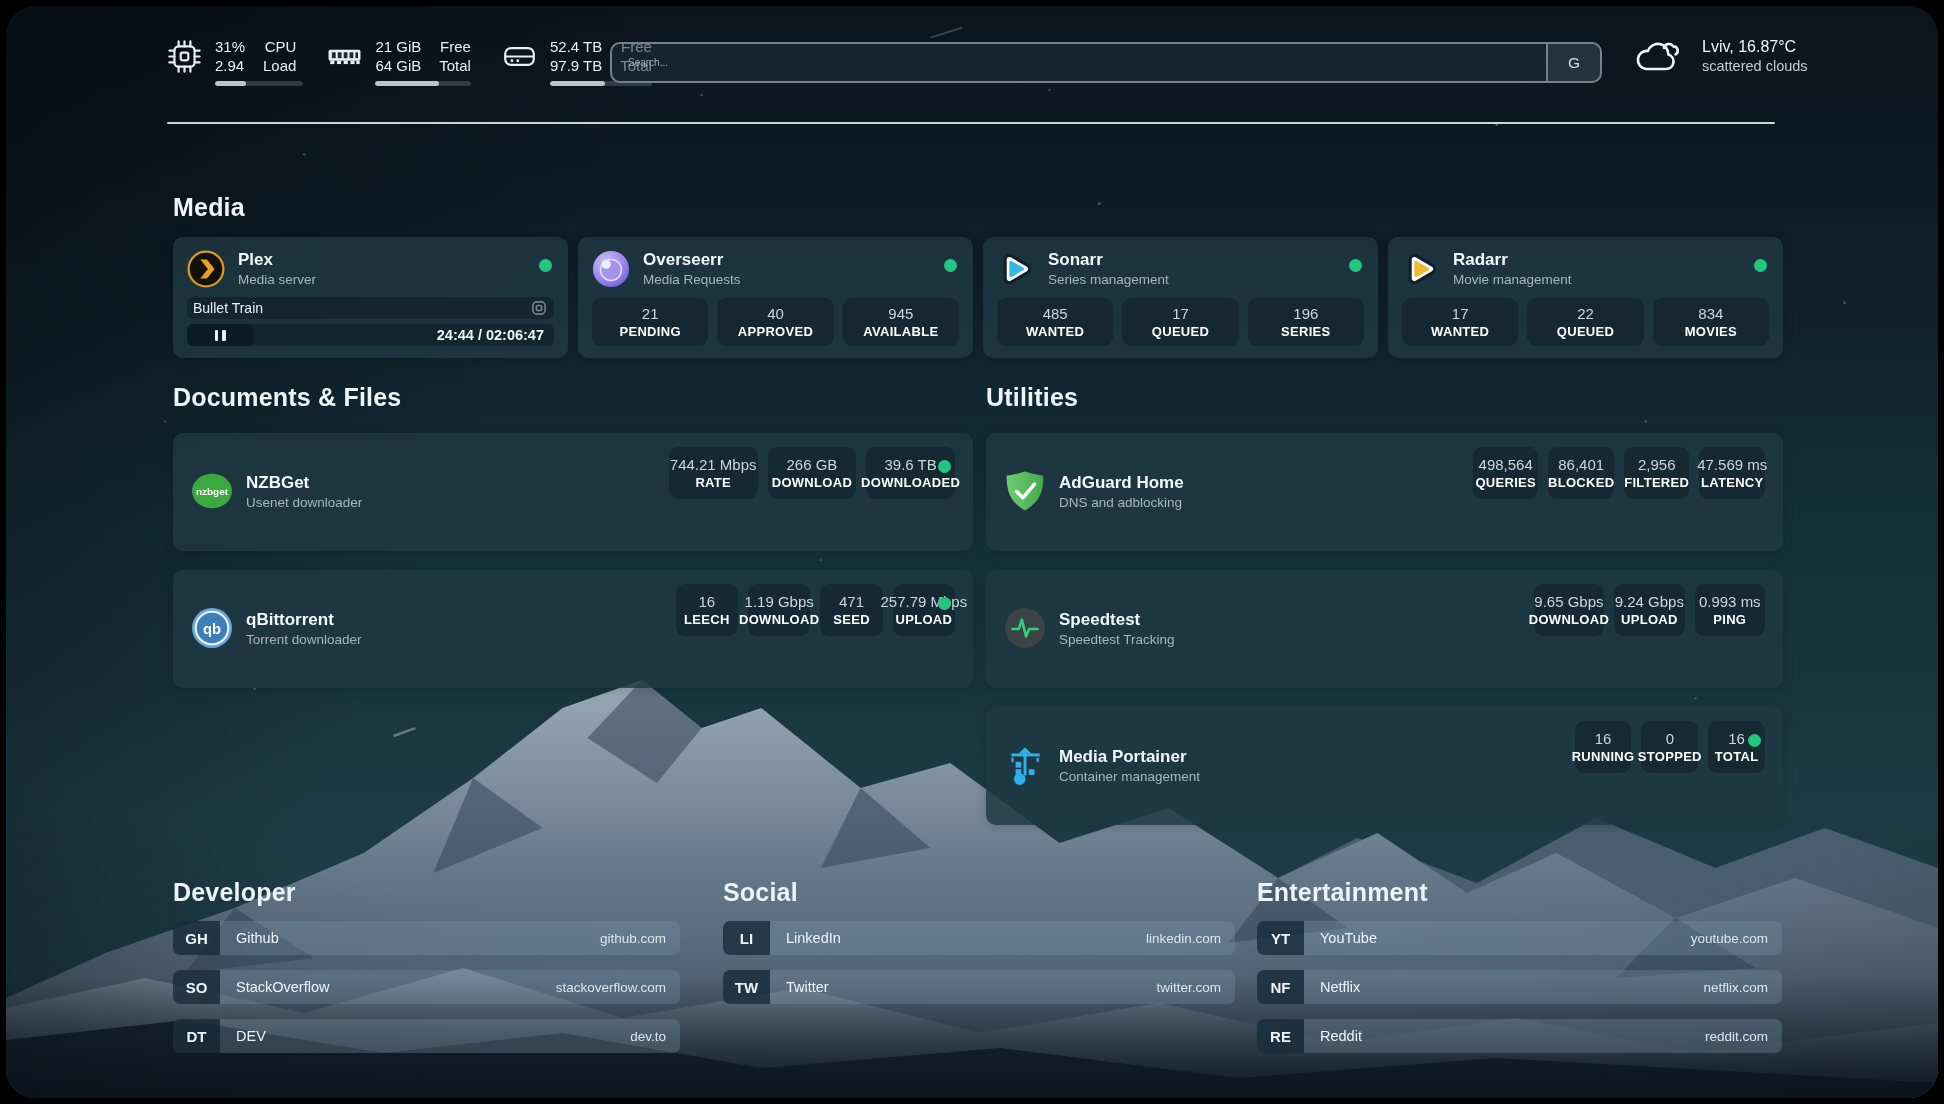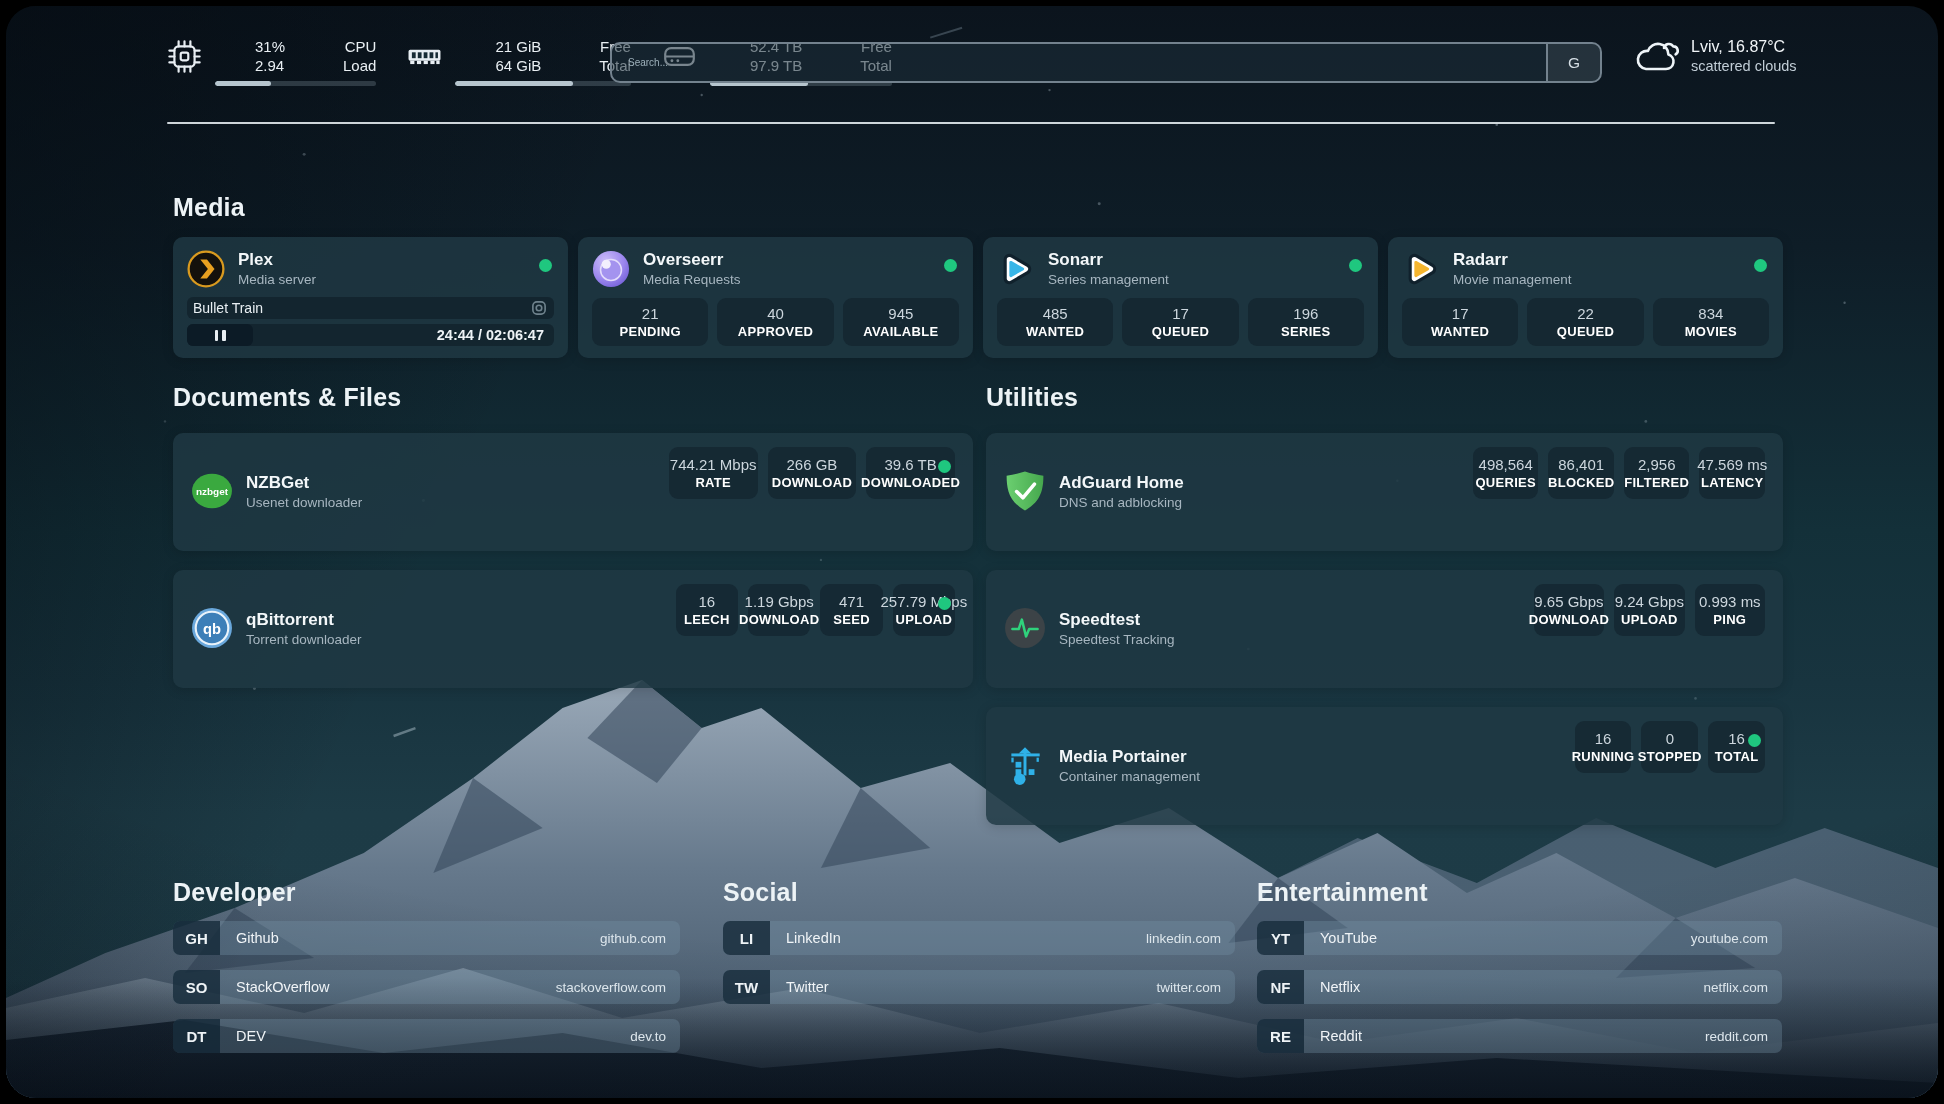--- a/index.html
+++ b/index.html
@@ -12,31 +12,31 @@
     background:linear-gradient(115deg,rgba(3,9,15,0.55) 0%,rgba(0,0,0,0) 28%),
                radial-gradient(135% 105% at 52% 32%,rgba(0,0,0,0) 52%,rgba(3,8,14,0.55) 100%);}
   .content{position:absolute;inset:0;}
 
   
   .resources{position:absolute;left:160px;top:31px;display:flex;gap:30px;}
   .res{position:relative;display:flex;align-items:center;gap:12px;padding-bottom:11px;}
   .res-icon{width:37px;height:37px;flex:none;}
   .res-icon svg{width:100%;height:100%;display:block;}
   .res-cols{display:flex;gap:18px;}
-  .res-col{display:flex;flex-direction:column;font-size:15px;line-height:19px;color:#e9eff3;margin-left:40px;}
+  .res-col{display:flex;flex-direction:column;font-size:15px;line-height:19px;color:#e9eff3;}
   .res-col.labs{align-items:flex-end;}
   .res-bar{position:absolute;left:49px;right:0;bottom:0;height:5px;min-width:88px;border-radius:3px;background:rgba(150,170,182,0.26);overflow:hidden;}
   .res-bar-fill{height:100%;background:#b6c5ce;border-radius:3px;}
 
   .searchbar{position:absolute;left:604px;top:36px;width:992px;height:41px;box-sizing:border-box;border:2px solid #73828e;border-radius:10px;background:rgba(30,47,59,0.55);display:flex;align-items:stretch;}
   .search-input{flex:1;background:transparent;border:none;outline:none;color:#dfe7ec;font-size:10px;padding:0 16px;font-family:inherit;}
   .search-input::placeholder{color:#9db0ba;}
   .search-g{width:52px;border-left:2px solid #73828e;background:rgba(255,255,255,0.07);border-radius:0 8px 8px 0;display:flex;align-items:center;justify-content:center;color:#d6dfe5;font-size:15.5px;cursor:pointer;}
 
-  .weather{position:absolute;left:1627px;top:30px;display:flex;align-items:center;gap:10px;}
+  .weather{position:absolute;left:1627px;top:30px;display:flex;align-items:center;gap:21px;}
   .weather-icon{width:48px;height:40px;}
   .weather-icon svg{width:100%;height:100%;display:block;}
   .weather-line1{font-size:16px;color:#f1f5f8;line-height:21px;}
   .weather-line2{font-size:14.5px;color:#c2ced7;line-height:19px;}
 
   .hr{position:absolute;left:161px;right:163px;top:116px;height:2px;background:rgba(233,240,244,0.88);border-radius:2px;}
 
   
   .section-title{position:absolute;font-size:25px;font-weight:600;color:#edf3f6;letter-spacing:0.2px;}
   #t-media{left:167px;top:187px;}

